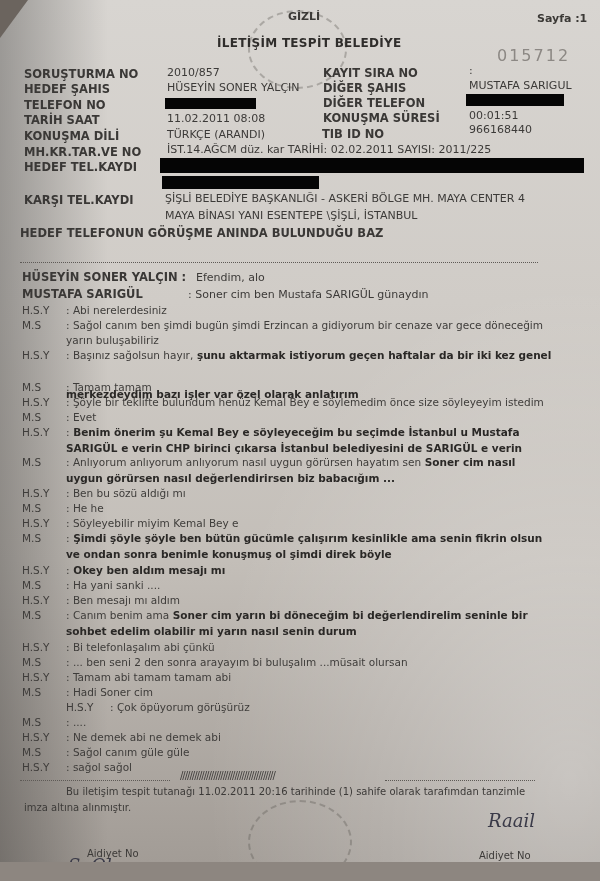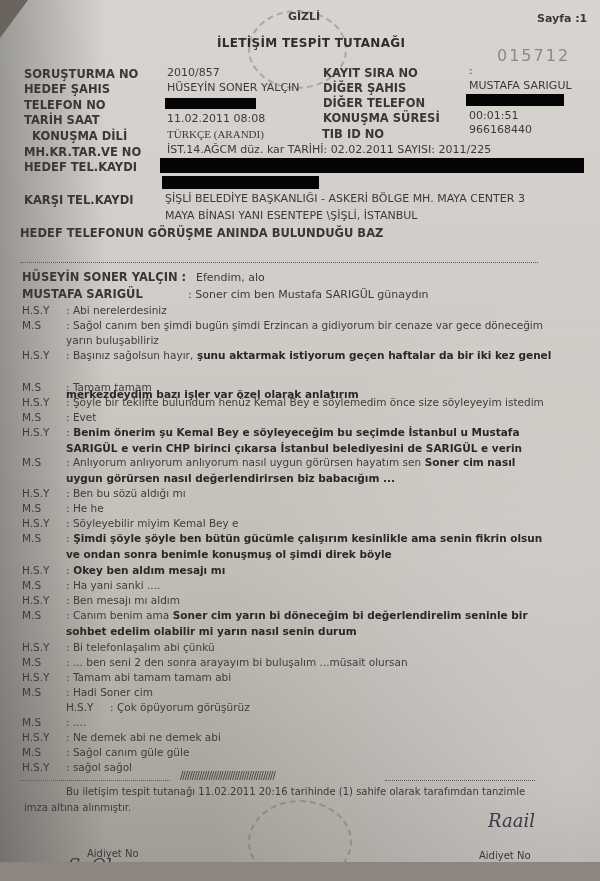--- a/index.html
+++ b/index.html
@@ -43,21 +43,21 @@
 </style>
 </head>
 <body>
 
 <div class="paper">
   <div class="corner"></div>
   <div class="stamp" style="left:248px; top:10px; width:95px; height:75px;"></div>
 
   <div class="abs h-top" style="left:288px; top:10px;">GİZLİ</div>
   <div class="abs h-top" style="left:537px; top:12px;">Sayfa :1</div>
-  <div class="abs title" style="left:217px; top:36px;">İLETİŞİM TESPİT TUTANAĞI</div>
+  <div class="abs title" style="left:217px; top:36px;">İLETİŞİM TESPİT BELEDİYE</div>
   <div class="abs serial" style="left:497px; top:46px;">015712</div>
 
   <div class="abs lbl" style="left:24px; top:67px;">SORUŞTURMA NO</div>
   <div class="abs val" style="left:167px; top:66px;">2010/857</div>
   <div class="abs lbl" style="left:323px; top:66px;">KAYIT SIRA NO</div>
   <div class="abs val" style="left:469px; top:64px;">:</div>
 
   <div class="abs lbl" style="left:24px; top:82px;">HEDEF ŞAHIS</div>
   <div class="abs val" style="left:167px; top:81px;">HÜSEYİN SONER YALÇIN</div>
   <div class="abs lbl" style="left:323px; top:81px;">DİĞER ŞAHIS</div>
@@ -66,34 +66,34 @@
   <div class="abs lbl" style="left:24px; top:98px;">TELEFON NO</div>
   <div class="redact" style="left:165px; top:98px; width:91px; height:11px;"></div>
   <div class="abs lbl" style="left:323px; top:96px;">DİĞER TELEFON</div>
   <div class="redact" style="left:466px; top:94px; width:98px; height:12px;"></div>
 
   <div class="abs lbl" style="left:24px; top:113px;">TARİH SAAT</div>
   <div class="abs val" style="left:167px; top:112px;">11.02.2011 08:08</div>
   <div class="abs lbl" style="left:323px; top:111px;">KONUŞMA SÜRESİ</div>
   <div class="abs val" style="left:469px; top:109px;">00:01:51</div>
 
-  <div class="abs lbl" style="left:24px; top:129px;margin-left:8px;">KONUŞMA DİLİ</div>
-  <div class="abs val" style="left:167px; top:128px;font-family:Liberation Serif, serif;">TÜRKÇE (ARANDI)</div>
+  <div class="abs lbl" style="left:24px; top:129px;">KONUŞMA DİLİ</div>
+  <div class="abs val" style="left:167px; top:128px;">TÜRKÇE (ARANDI)</div>
   <div class="abs lbl" style="left:322px; top:127px;">TIB ID NO</div>
   <div class="abs val" style="left:469px; top:123px;">966168440</div>
 
   <div class="abs lbl" style="left:24px; top:145px;">MH.KR.TAR.VE NO</div>
   <div class="abs val" style="left:167px; top:143px;">İST.14.AĞCM düz. kar TARİHİ: 02.02.2011 SAYISI: 2011/225</div>
 
   <div class="abs lbl" style="left:24px; top:160px;">HEDEF TEL.KAYDI</div>
   <div class="redact" style="left:160px; top:158px; width:424px; height:15px;"></div>
   <div class="redact" style="left:162px; top:176px; width:157px; height:13px;"></div>
 
   <div class="abs lbl" style="left:24px; top:193px;">KARŞI TEL.KAYDI</div>
-  <div class="abs val" style="left:165px; top:192px;">ŞİŞLİ BELEDİYE BAŞKANLIĞI - ASKERİ BÖLGE MH. MAYA CENTER 3</div>
+  <div class="abs val" style="left:165px; top:192px;">ŞİŞLİ BELEDİYE BAŞKANLIĞI - ASKERİ BÖLGE MH. MAYA CENTER 4</div>
   <div class="abs lbl" style="left:20px; top:226px;">HEDEF TELEFONUN GÖRÜŞME ANINDA BULUNDUĞU BAZ</div>
 
   <div class="abs val" style="left:165px; top:209px;">MAYA BİNASI YANI ESENTEPE \ŞİŞLİ, İSTANBUL</div>
 
   <div class="dots" style="top:262px;"></div>
 
   <div class="abs lbl" style="left:22px; top:270px;">HÜSEYİN SONER YALÇIN :</div>
   <div class="abs val" style="left:196px; top:271px;">Efendim, alo</div>
   <div class="abs lbl" style="left:22px; top:287px;">MUSTAFA SARIGÜL</div>
   <div class="abs val" style="left:188px; top:288px;">: Soner cim ben Mustafa SARIGÜL günaydın</div>

